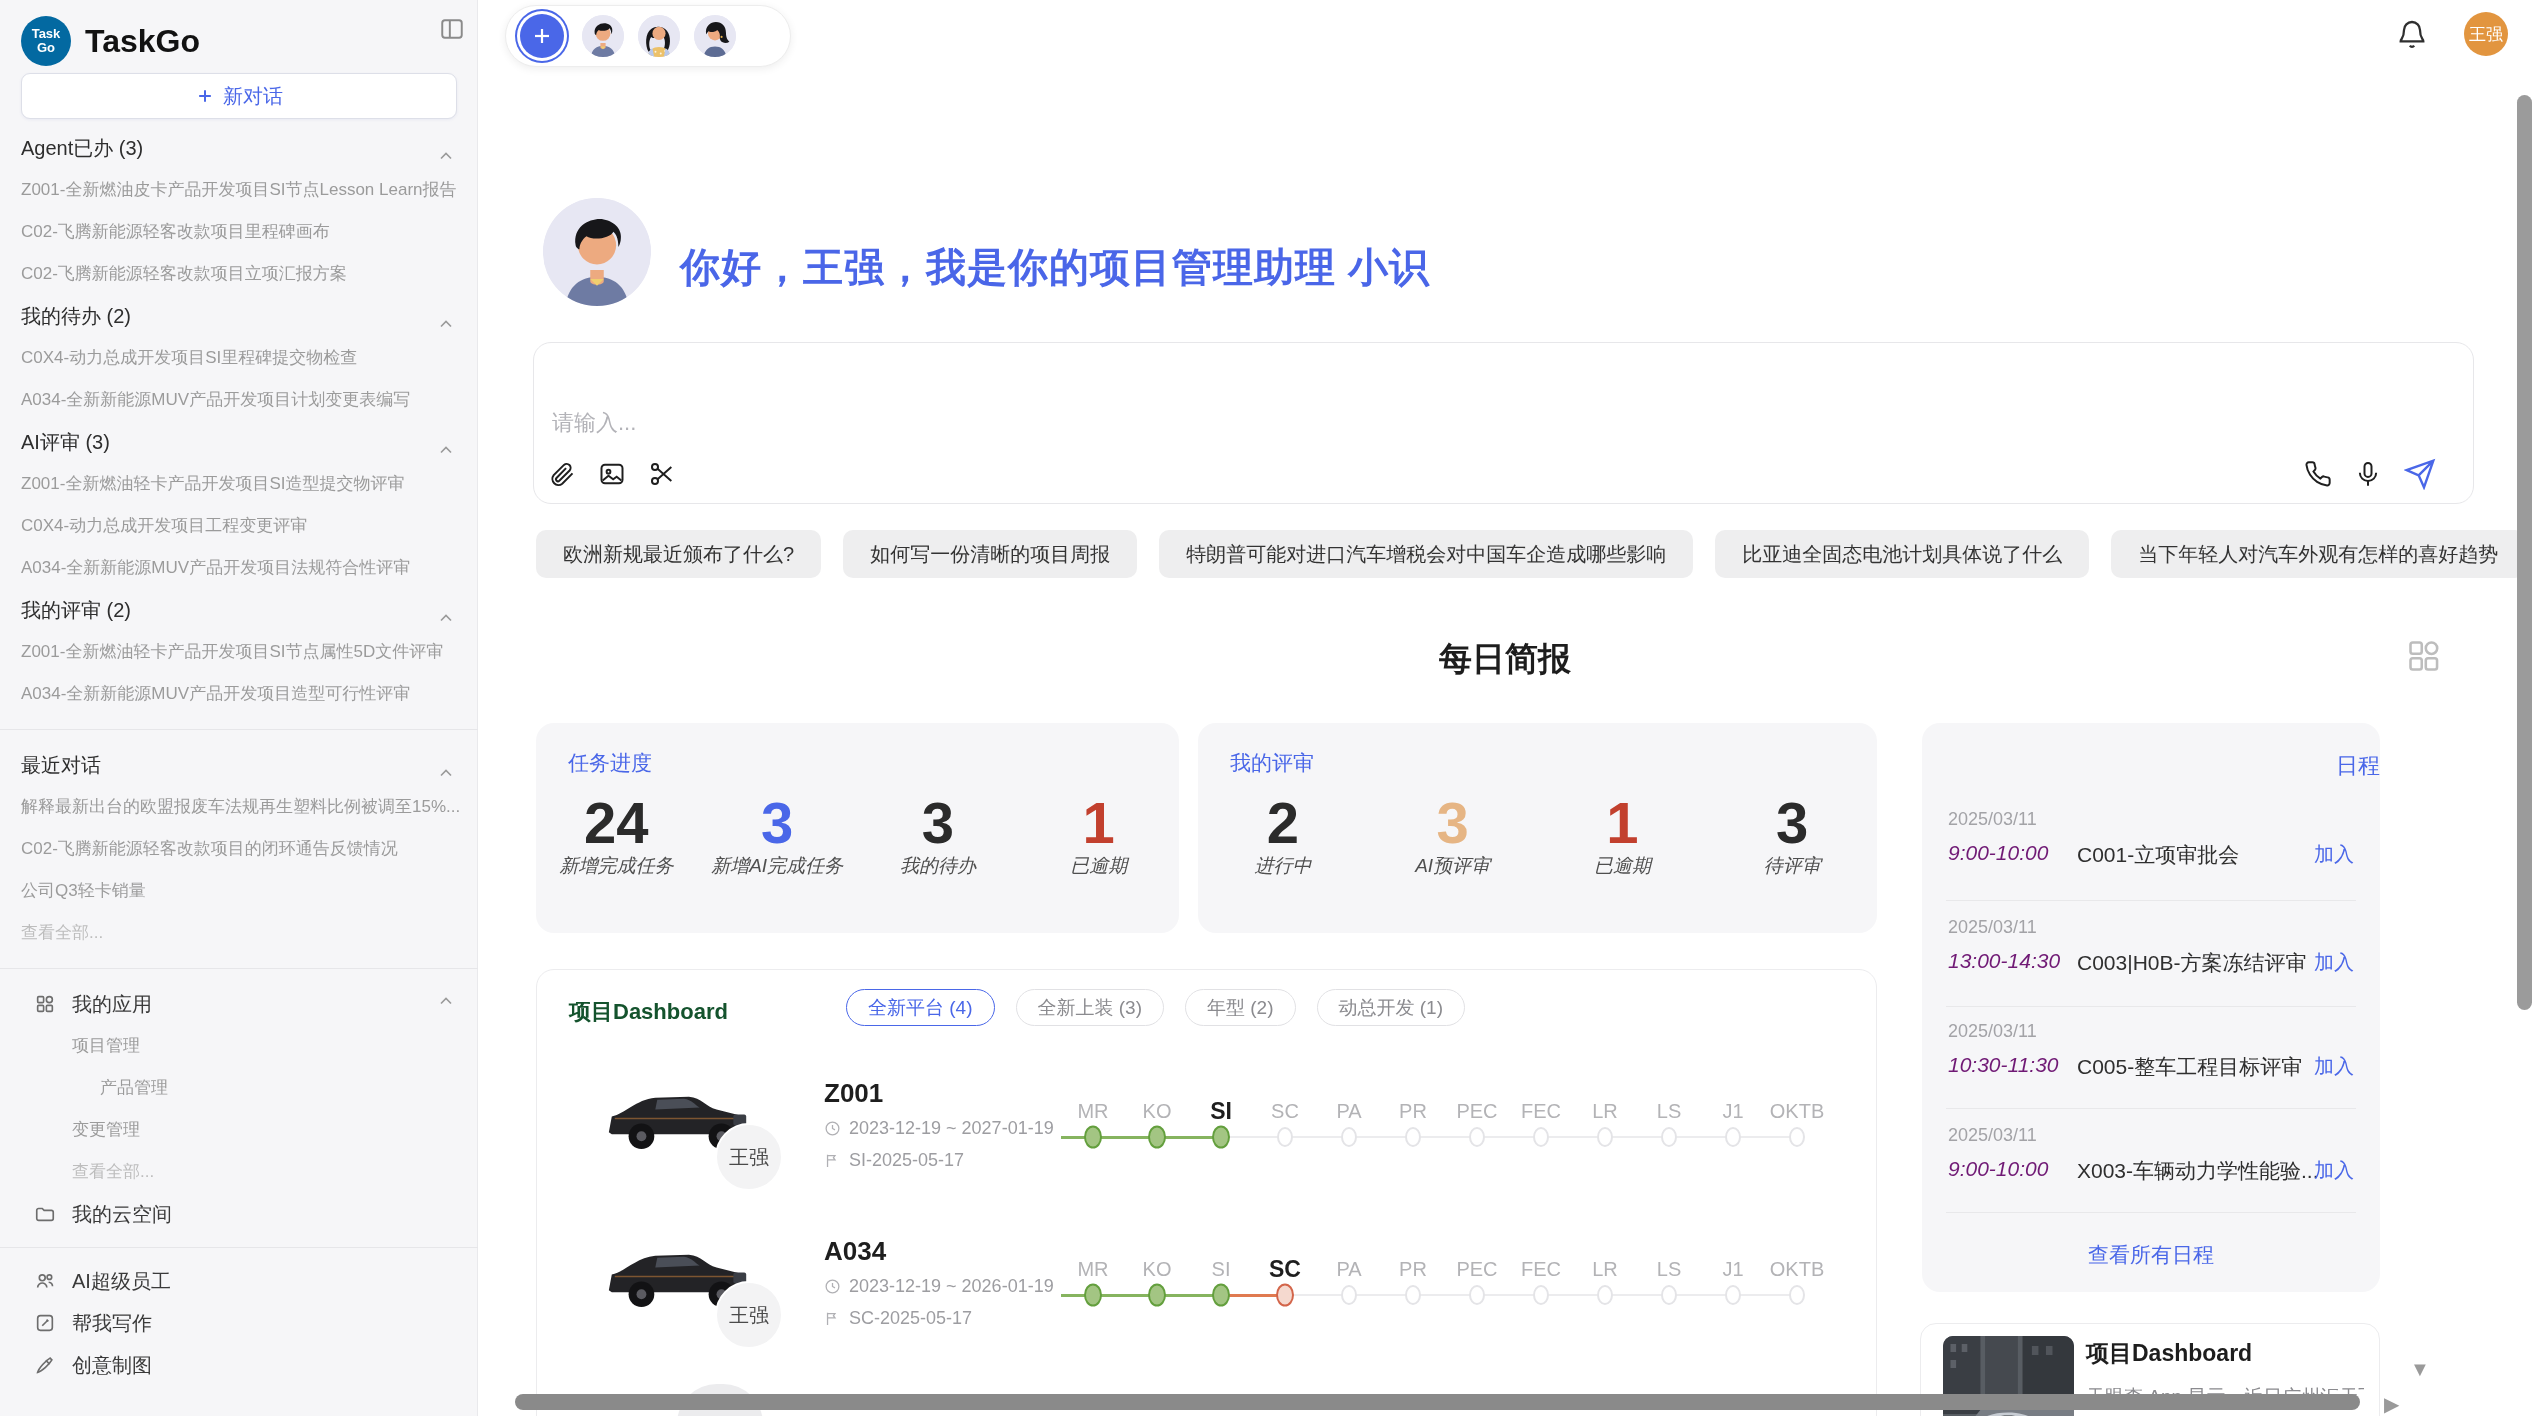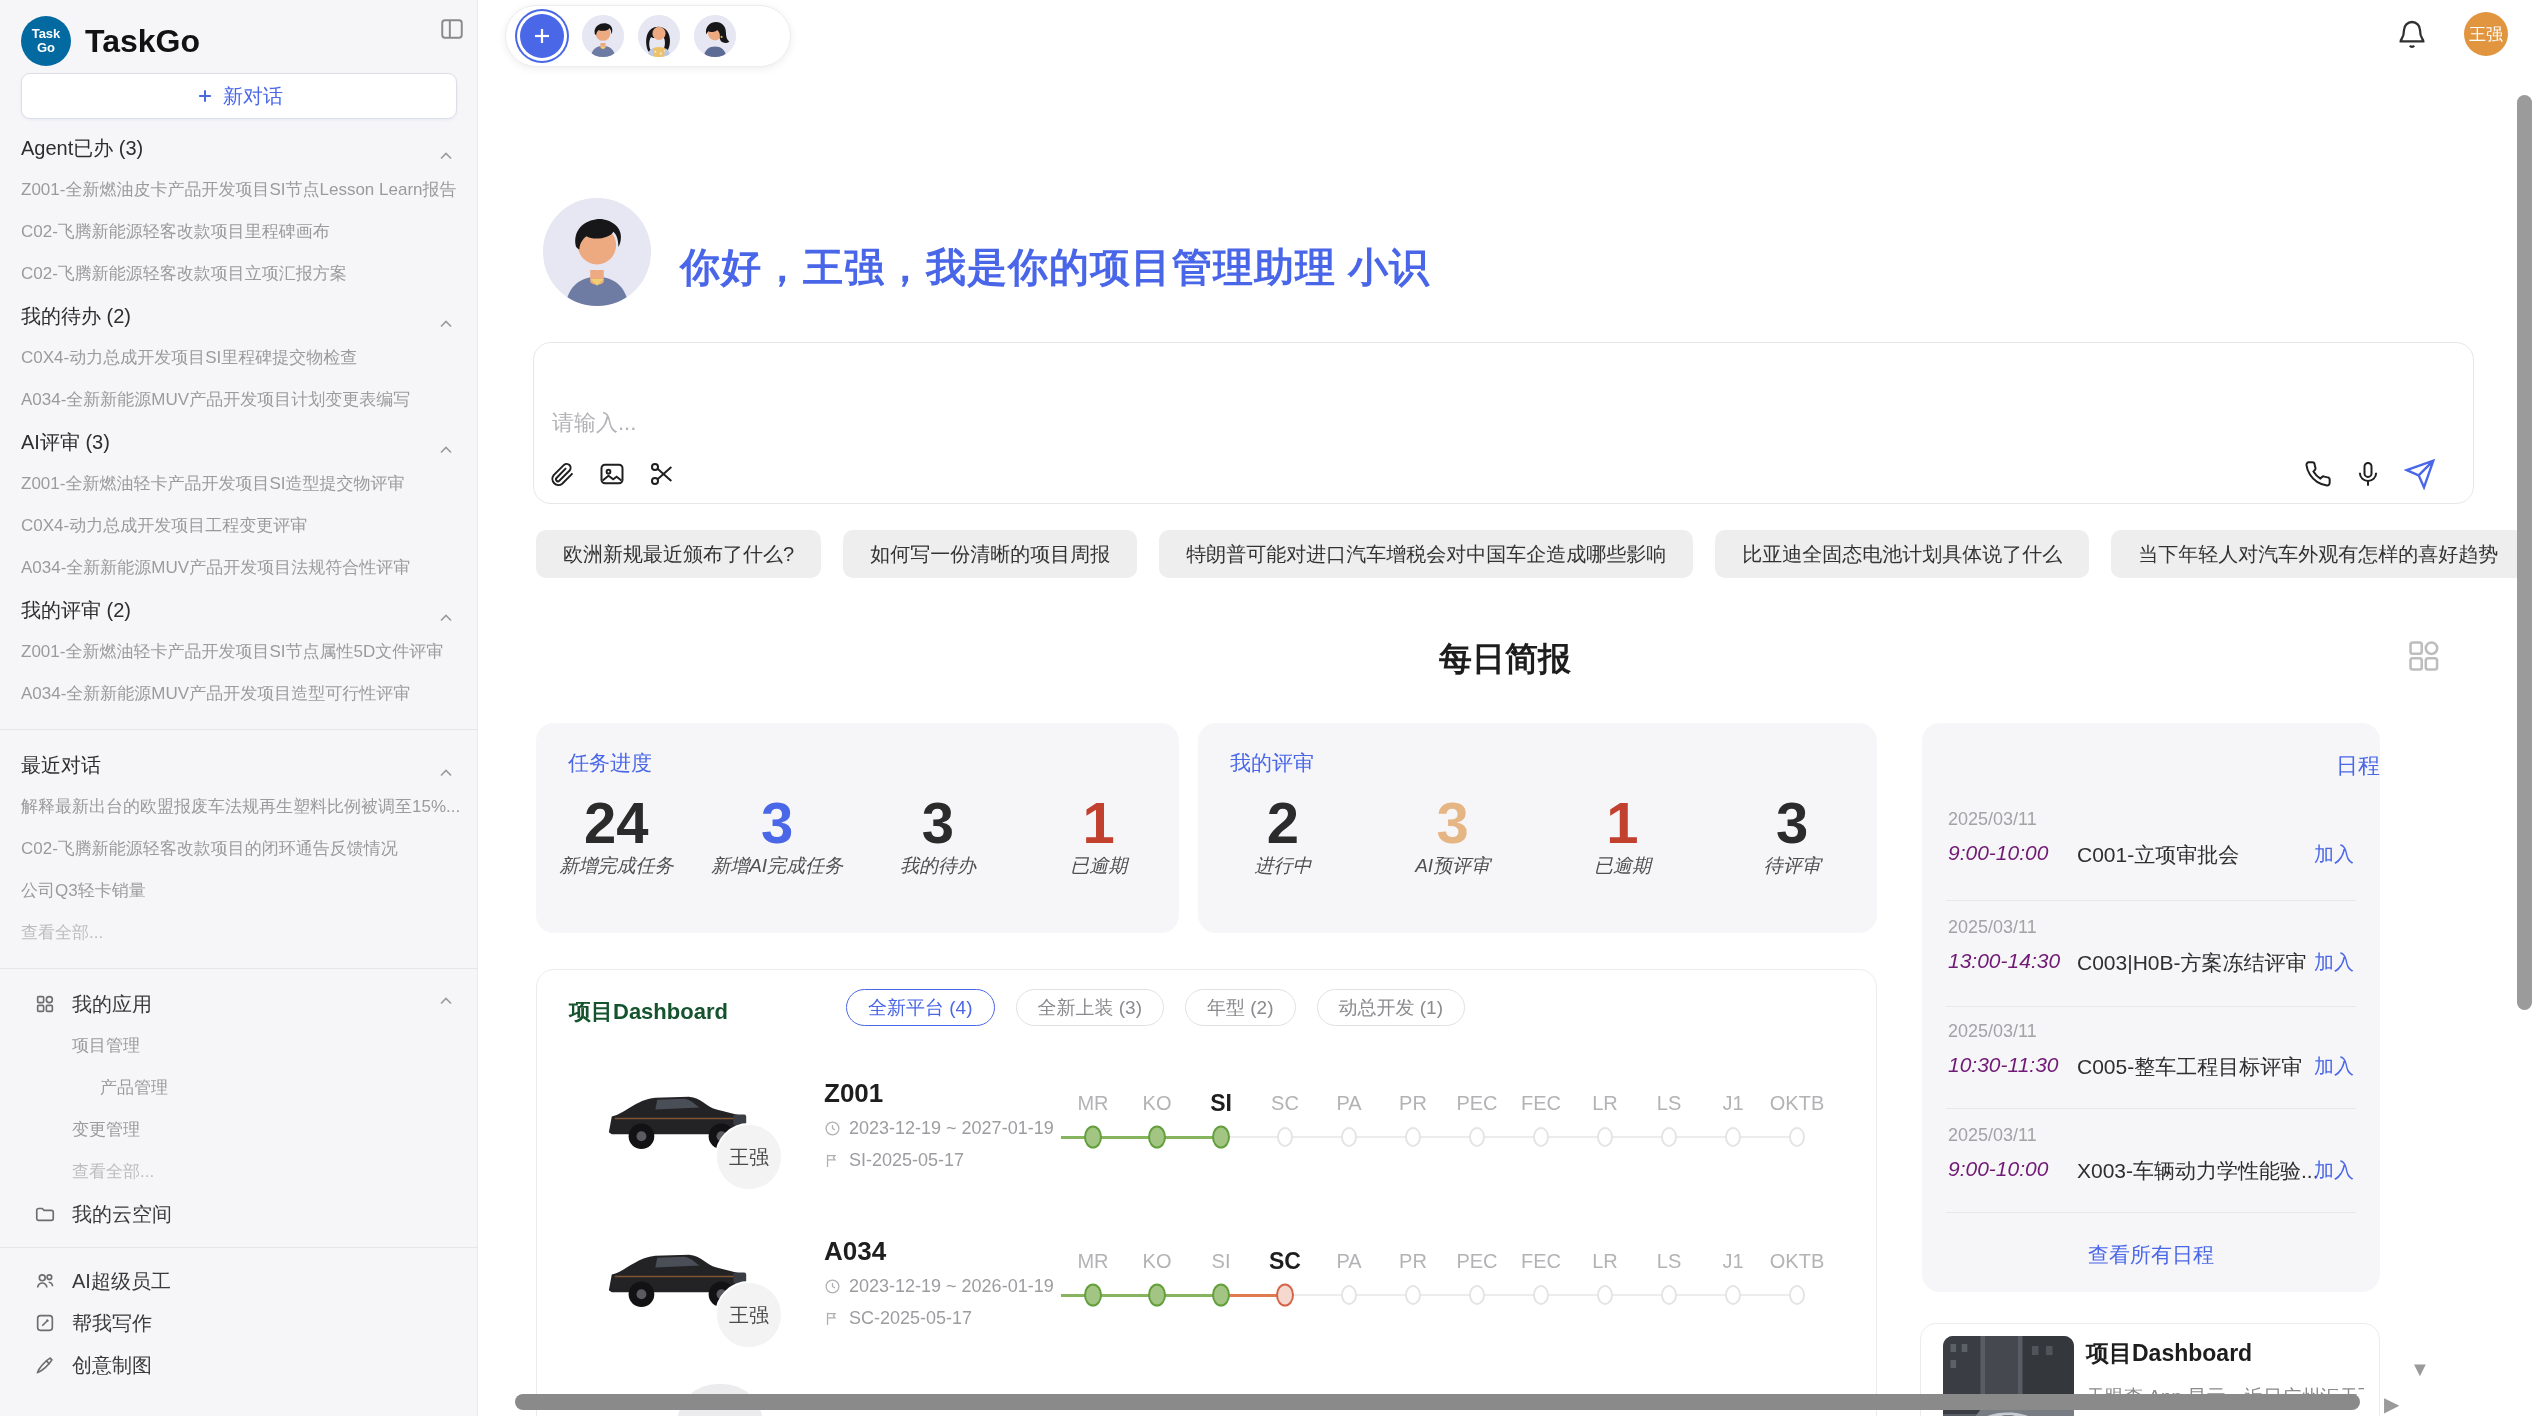--- a/index.html
+++ b/index.html
@@ -66,21 +66,21 @@
   .dashcard{left:536px;top:969px;width:1341px;height:470px;background:#fff;border:1.5px solid #ececee;border-radius:18px;overflow:hidden;}
   .dash-title{position:absolute;left:32px;top:27px;font-size:22px;color:#14532d;font-weight:bold;}
   .tabs{position:absolute;left:309px;top:19px;display:flex;gap:21px;}
   .tab{height:37px;border-radius:19px;border:1px solid #e1e1e4;color:#8b8b8f;font-size:19px;display:flex;align-items:center;padding:0 21px;background:#fff;cursor:pointer;white-space:nowrap;}
   .tab.active{border:1.5px solid #4a67e8;color:#4a67e8;}
   .proj-car{position:absolute;left:58px;width:168px;height:96px;}
   .owner-badge{position:absolute;left:178px;width:68px;height:68px;border-radius:50%;background:#f3f3f4;border:2px solid #fff;display:flex;align-items:center;justify-content:center;font-size:20px;color:#4a4a4a;}
   .proj-code{position:absolute;left:287px;font-size:26px;font-weight:700;color:#1e1e1e;}
   .proj-meta{position:absolute;left:287px;display:flex;align-items:center;gap:8px;font-size:18px;color:#9d9da1;white-space:nowrap;}
   .ms-row{position:absolute;left:524px;width:790px;height:72px;}
-  .ms-label{position:absolute;top:4px;transform:translateX(-50%);font-size:20px;color:#b3b3b6;line-height:26px;white-space:nowrap;}
+  .ms-label{position:absolute;top:12px;transform:translateX(-50%);font-size:20px;color:#b3b3b6;line-height:26px;white-space:nowrap;}
   .ms-label.cur{font-size:23px;color:#1e1e1e;font-weight:600;}
   .tl-base{position:absolute;top:50px;height:2px;background:#ececee;}
   .tl-green{position:absolute;top:50px;height:3px;background:#86b45f;}
   .tl-red{position:absolute;top:50px;height:3px;background:#e07a50;}
   .dot{position:absolute;transform:translate(-50%,-50%);top:51px;width:16px;height:20px;border-radius:50%;background:#fff;border:2px solid #e4e4e7;}
   .dot.done{width:18px;height:23px;background:#a3c583;border:2px solid #639f3d;}
   .dot.over{width:18px;height:23px;background:#f5d9cf;border:2px solid #d3654a;}
   .row3hint{position:absolute;left:140px;top:414px;width:86px;height:40px;border-radius:43px 43px 0 0;background:#ececee;}
 
   

